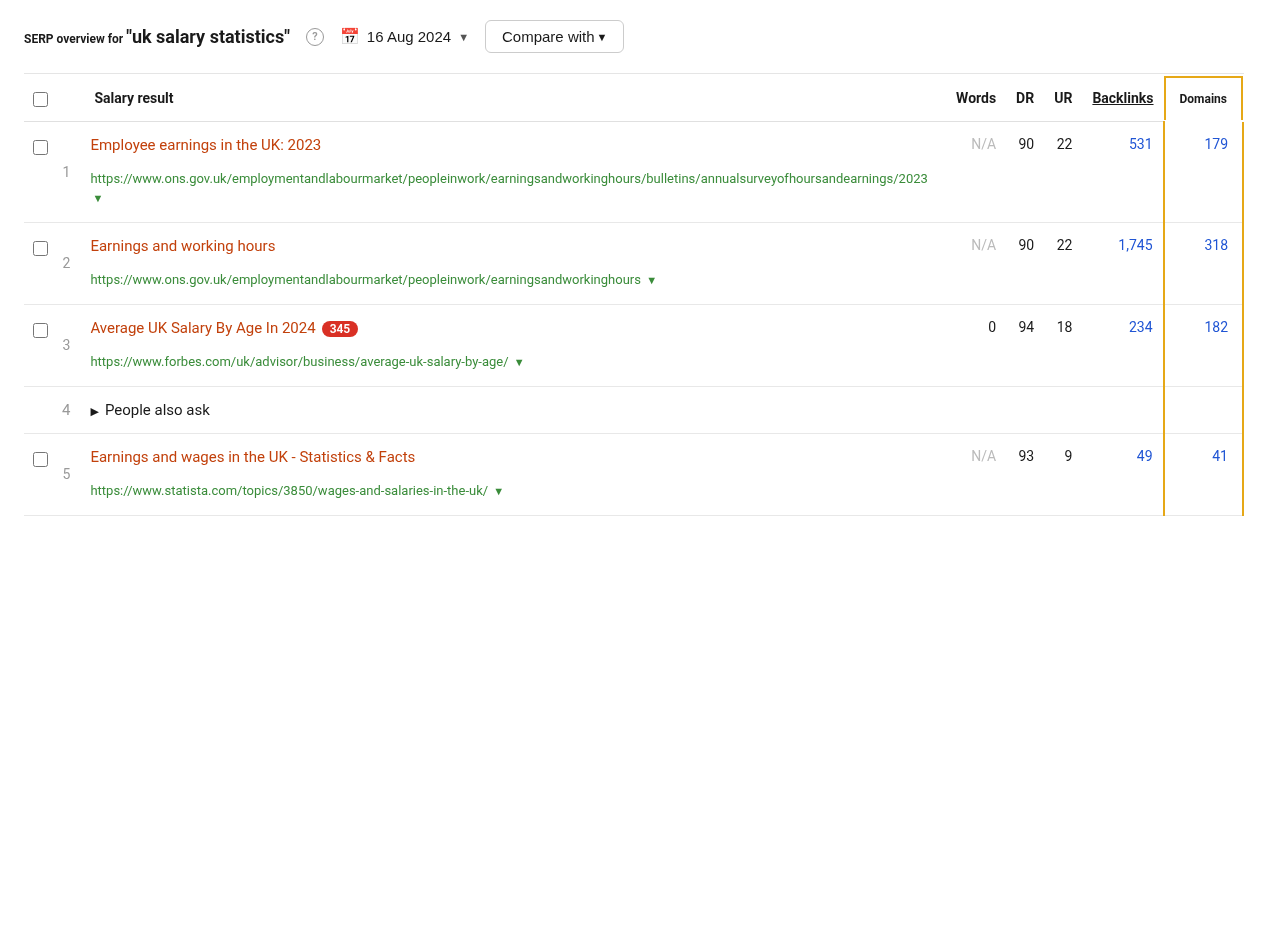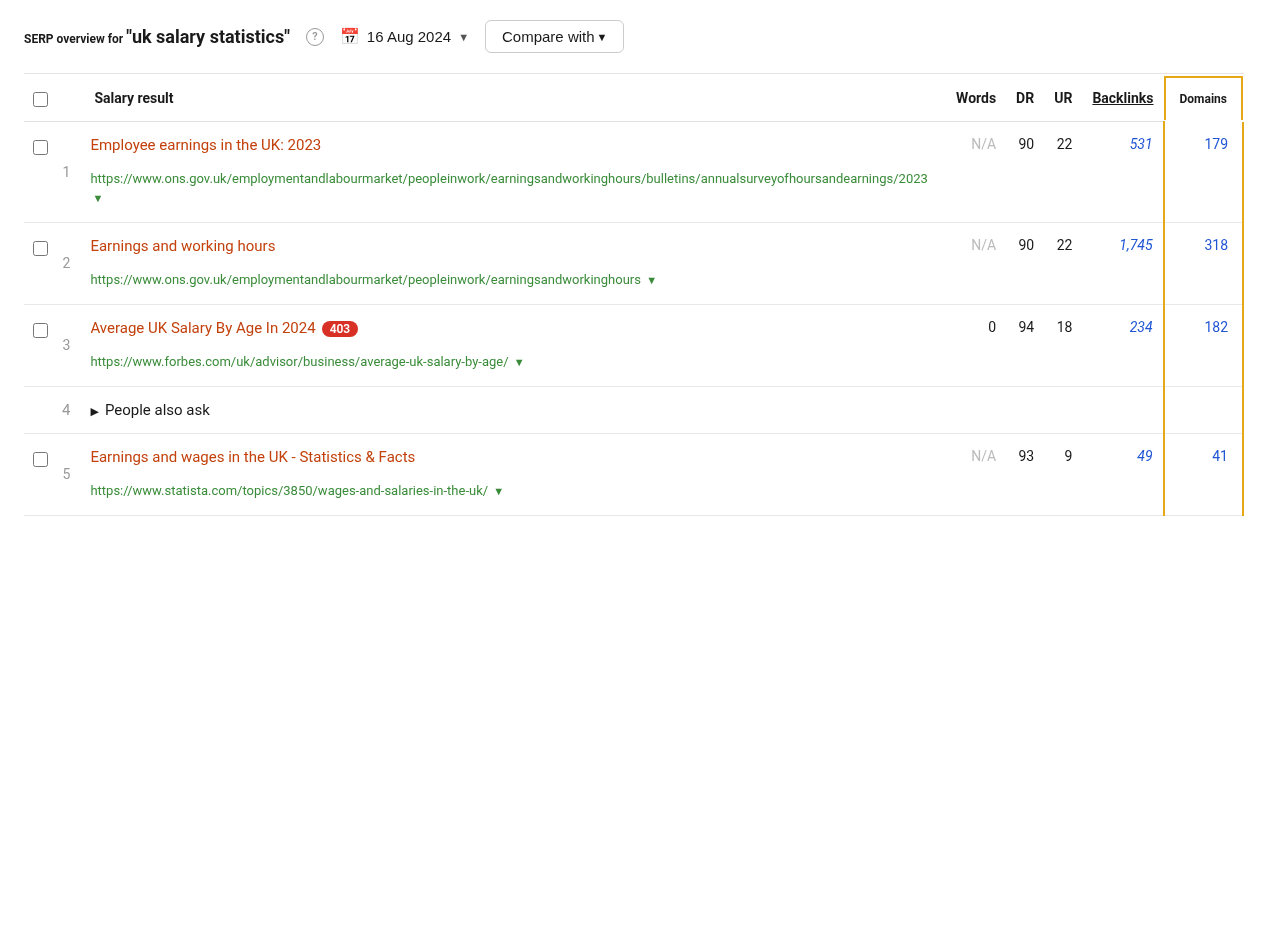--- a/index.html
+++ b/index.html
@@ -111,21 +111,20 @@
     .table-wrapper td.col-ur {
       text-align: right;
       color: #1a1a1a;
     }
     .table-wrapper td.col-words.na {
       color: #bbb;
     }
     .table-wrapper td.col-backlinks {
       text-align: right;
       color: #2055d4;
-      font-style: italic;
     }
     .table-wrapper td.col-domains {
       text-align: right;
       color: #2055d4;
     }
 
     .col-checkbox {
       width: 28px;
       padding-left: 4px !important;
       padding-right: 0 !important;
@@ -281,21 +280,21 @@
         <td class="col-backlinks">1,745</td>
         <td class="col-domains domains-col-cell">318</td>
       </tr>
       <tr>
         <td class="col-checkbox">
           <div class="checkbox-cell">
             <input type="checkbox" style="">
           </div>
         </td>
         <td class="col-num">3</td>
-        <td class="result-cell"><a class="result-title">Average UK Salary By Age In 2024</a><span class="badge-403">403</span><div class="result-url">https://www.forbes.com/uk/advisor/business/average-uk-salary-by-age/ <span class="dropdown-arrow">▼</span></div></td>
+        <td class="result-cell"><a class="result-title">Average UK Salary By Age In 2024</a><span class="badge-403">345</span><div class="result-url">https://www.forbes.com/uk/advisor/business/average-uk-salary-by-age/ <span class="dropdown-arrow">▼</span></div></td>
         <td class="col-words">0</td>
         <td class="col-dr">94</td>
         <td class="col-ur">18</td>
         <td class="col-backlinks">234</td>
         <td class="col-domains domains-col-cell">182</td>
       </tr>
       <tr class="paa-row">
         <td class="col-checkbox"></td>
         <td class="col-num">4</td>
         <td class="result-cell" colspan="5" style="vertical-align: middle; margin-top: 7px;"><span class="paa-arrow">▶</span><span>People also ask</span></td>

